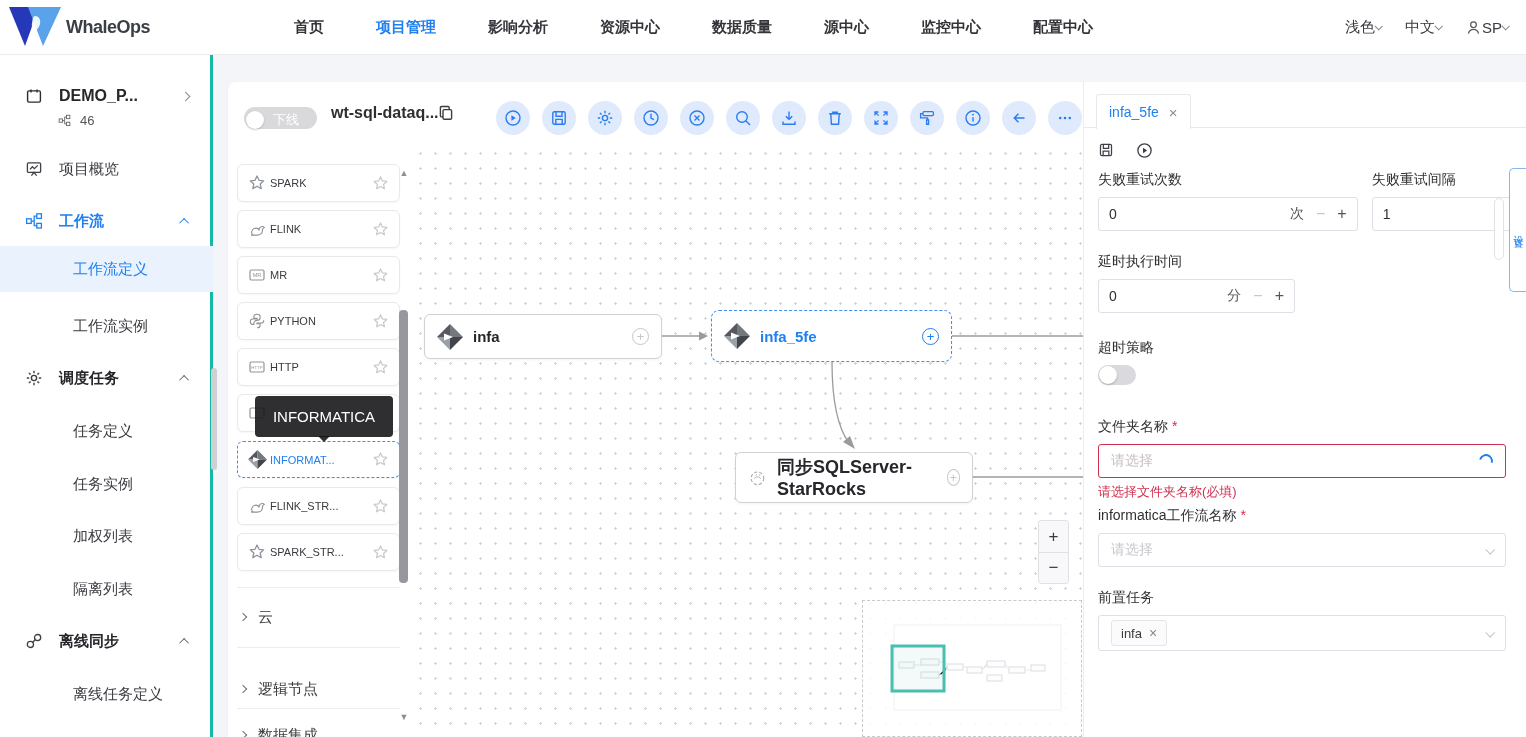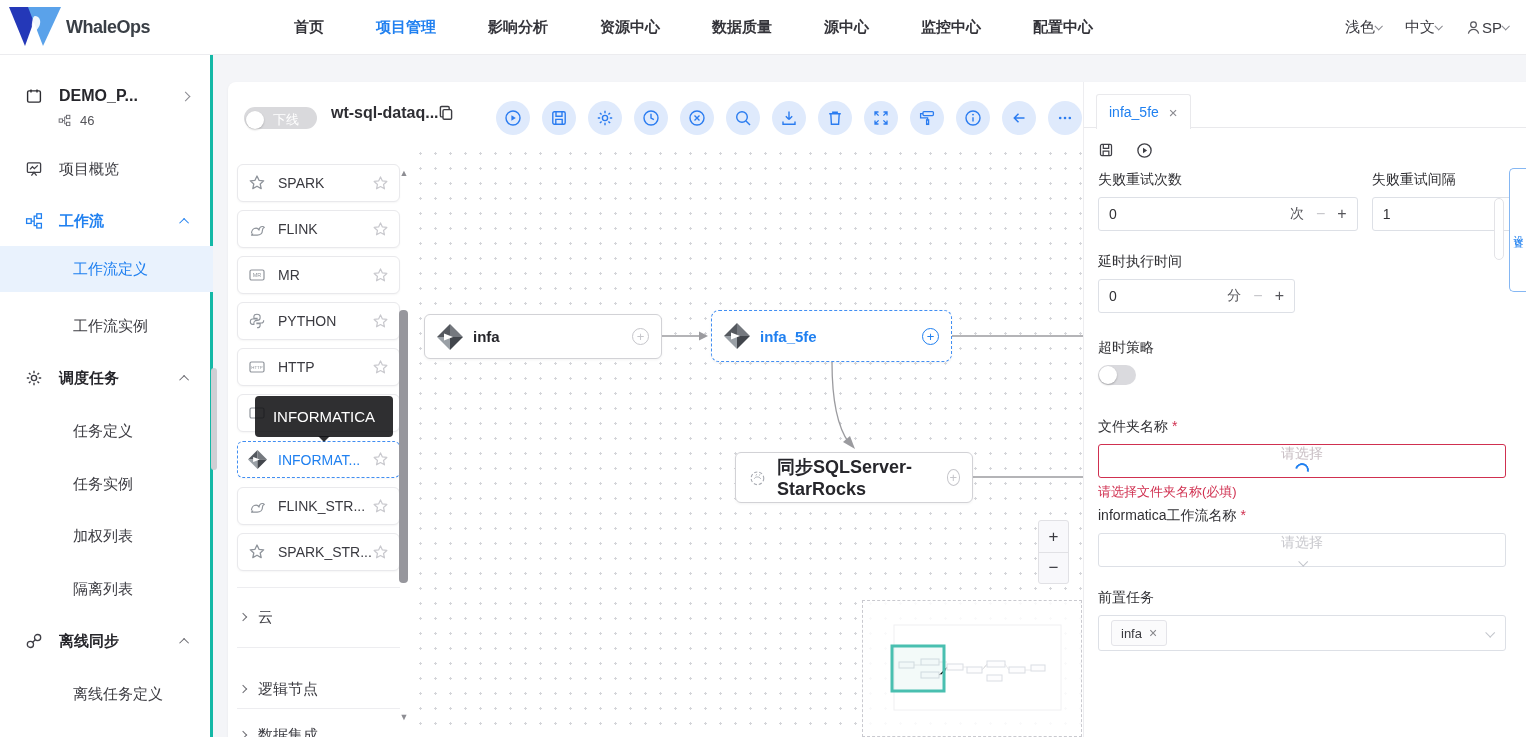--- a/index.html
+++ b/index.html
@@ -46,21 +46,21 @@
   .toggle-knob { width:18px; height:18px; background:#fff; border-radius:50%; margin-left:2px; box-shadow:0 1px 2px rgba(0,0,0,.2); }
   .toggle-label { color:#fff; font-size:13px; margin-left:9px; }
   .wf-title { position:absolute; left:331px; top:104px; font-size:16px; font-weight:700; color:#2e2e33; }
   .copy-btn { position:absolute; left:437px; top:104px; color:#3c3c42; cursor:pointer; }
   .tool-row { position:absolute; left:496px; top:101px; display:flex; gap:12px; z-index:2; }
   .tool-btn { width:34px; height:34px; border-radius:50%; background:#dfeafc; color:#2b7cf0; display:flex; align-items:center; justify-content:center; cursor:pointer; }
 
   
   .pal-card { position:absolute; left:237px; width:163px; height:38px; background:#fff; border:1px solid #e9e9ec; border-radius:6px; box-shadow:0 1px 2px rgba(0,0,0,.04); display:flex; align-items:center; padding:0 10px; cursor:grab; z-index:1; }
   .pal-card .pal-ic { width:20px; display:flex; color:#8f949b; }
-  .pal-label { font-size:14px; color:#3a3a40; margin-left:10px; white-space:nowrap; overflow:hidden; }
+  .pal-label { font-size:11px; color:#3a3a40; margin-left:2px; white-space:nowrap; overflow:hidden; }
   .pal-star { margin-left:auto; color:#c9c9ce; display:flex; cursor:pointer; }
   .pal-card.sel { border:1.6px dashed #418ef2; border-radius:6px; }
   .pal-card.sel .pal-label { color:#2080f0; }
   .pal-section { position:absolute; left:240px; width:160px; height:34px; display:flex; align-items:center; gap:12px; font-size:15px; color:#3a3a40; cursor:pointer; z-index:1; }
   .pal-section .cv { color:#6e6e74; width:6px; height:6px; }
   .pal-div { position:absolute; left:237px; width:163px; height:1px; background:#ededf0; z-index:1; }
   .pal-scroll-arrow { position:absolute; left:398px; width:12px; font-size:9px; color:#8d8d93; z-index:2; text-align:center; cursor:pointer; }
   .pal-scroll-arrow::before { content:"▲"; }
   .pal-scroll-arrow.down::before { content:"▼"; }
   .pal-thumb { position:absolute; left:399px; top:310px; width:9px; height:273px; background:#97979d; border-radius:4px; z-index:2; cursor:grab; }
@@ -100,21 +100,21 @@
   .two-col { display:grid; grid-template-columns:1fr 1fr; gap:14px; }
   .numbox { height:34px; border:1px solid #dde0e6; border-radius:3px; display:flex; align-items:center; padding:0 10px; background:#fff; }
   .numbox input { border:none; outline:none; flex:1; min-width:0; font-size:14px; color:#303034; font-family:inherit; background:transparent; }
   .unit { font-size:14px; color:#55555a; margin-right:12px; }
   .step { font-size:16px; cursor:pointer; }
   .step.minus { color:#c6c6ca; margin-right:12px; } .step.minus::before { content:"−"; }
   .step.plus { color:#55555a; } .step.plus::before { content:"+"; }
   .half { width:197px; }
   .toggle2 { width:38px; height:20px; border-radius:10px; background:#dadade; position:relative; margin-top:4px; cursor:pointer; }
   .toggle2 .knob { position:absolute; left:1px; top:1px; width:18px; height:18px; border-radius:50%; background:#fff; box-shadow:0 1px 2px rgba(0,0,0,.25); }
-  .selbox { height:34px; border:1px solid #dde0e6; border-radius:3px; display:flex; align-items:center; padding:0 12px; background:#fff; cursor:pointer;flex-direction:column; }
+  .selbox { height:34px; border:1px solid #dde0e6; border-radius:3px; display:flex; align-items:center; padding:0 12px; background:#fff; cursor:pointer; }
   .selbox.err { border-color:#d03050; }
   .placeholder { flex:1; font-size:14px; color:#c8c8cd; }
   .spinner { width:14px; height:14px; border-radius:50%; border:2px solid transparent; border-top-color:#2080f0; border-right-color:#2080f0; transform:rotate(-30deg); }
   .err-msg { font-size:13px; color:#d03050; margin-top:5px; }
   .sel-cv { color:#c2c5cb; }
   .multibox { height:36px; border:1px solid #dde0e6; border-radius:3px; display:flex; align-items:center; padding:0 12px; background:#fff; cursor:pointer; }
   .tag { height:26px; background:#fbfbfc; border:1px solid #e4e4e9; border-radius:3px; padding:0 9px; display:flex; align-items:center; gap:7px; font-size:13px; color:#3a3a3f; }
   .tag .tag-x { color:#86868b; font-size:14px; cursor:pointer; } .tag .tag-x::before { content:"×"; }
   .side-tab { position:absolute; left:1509px; top:168px; width:17px; height:124px; background:#fff; border:1px solid #85b7f3; border-right:none; border-radius:5px 0 0 5px; display:flex; align-items:center; justify-content:center; z-index:6; cursor:pointer; }
   .side-tab span { writing-mode:vertical-rl; font-size:10px; color:#2080f0; letter-spacing:3px; }

